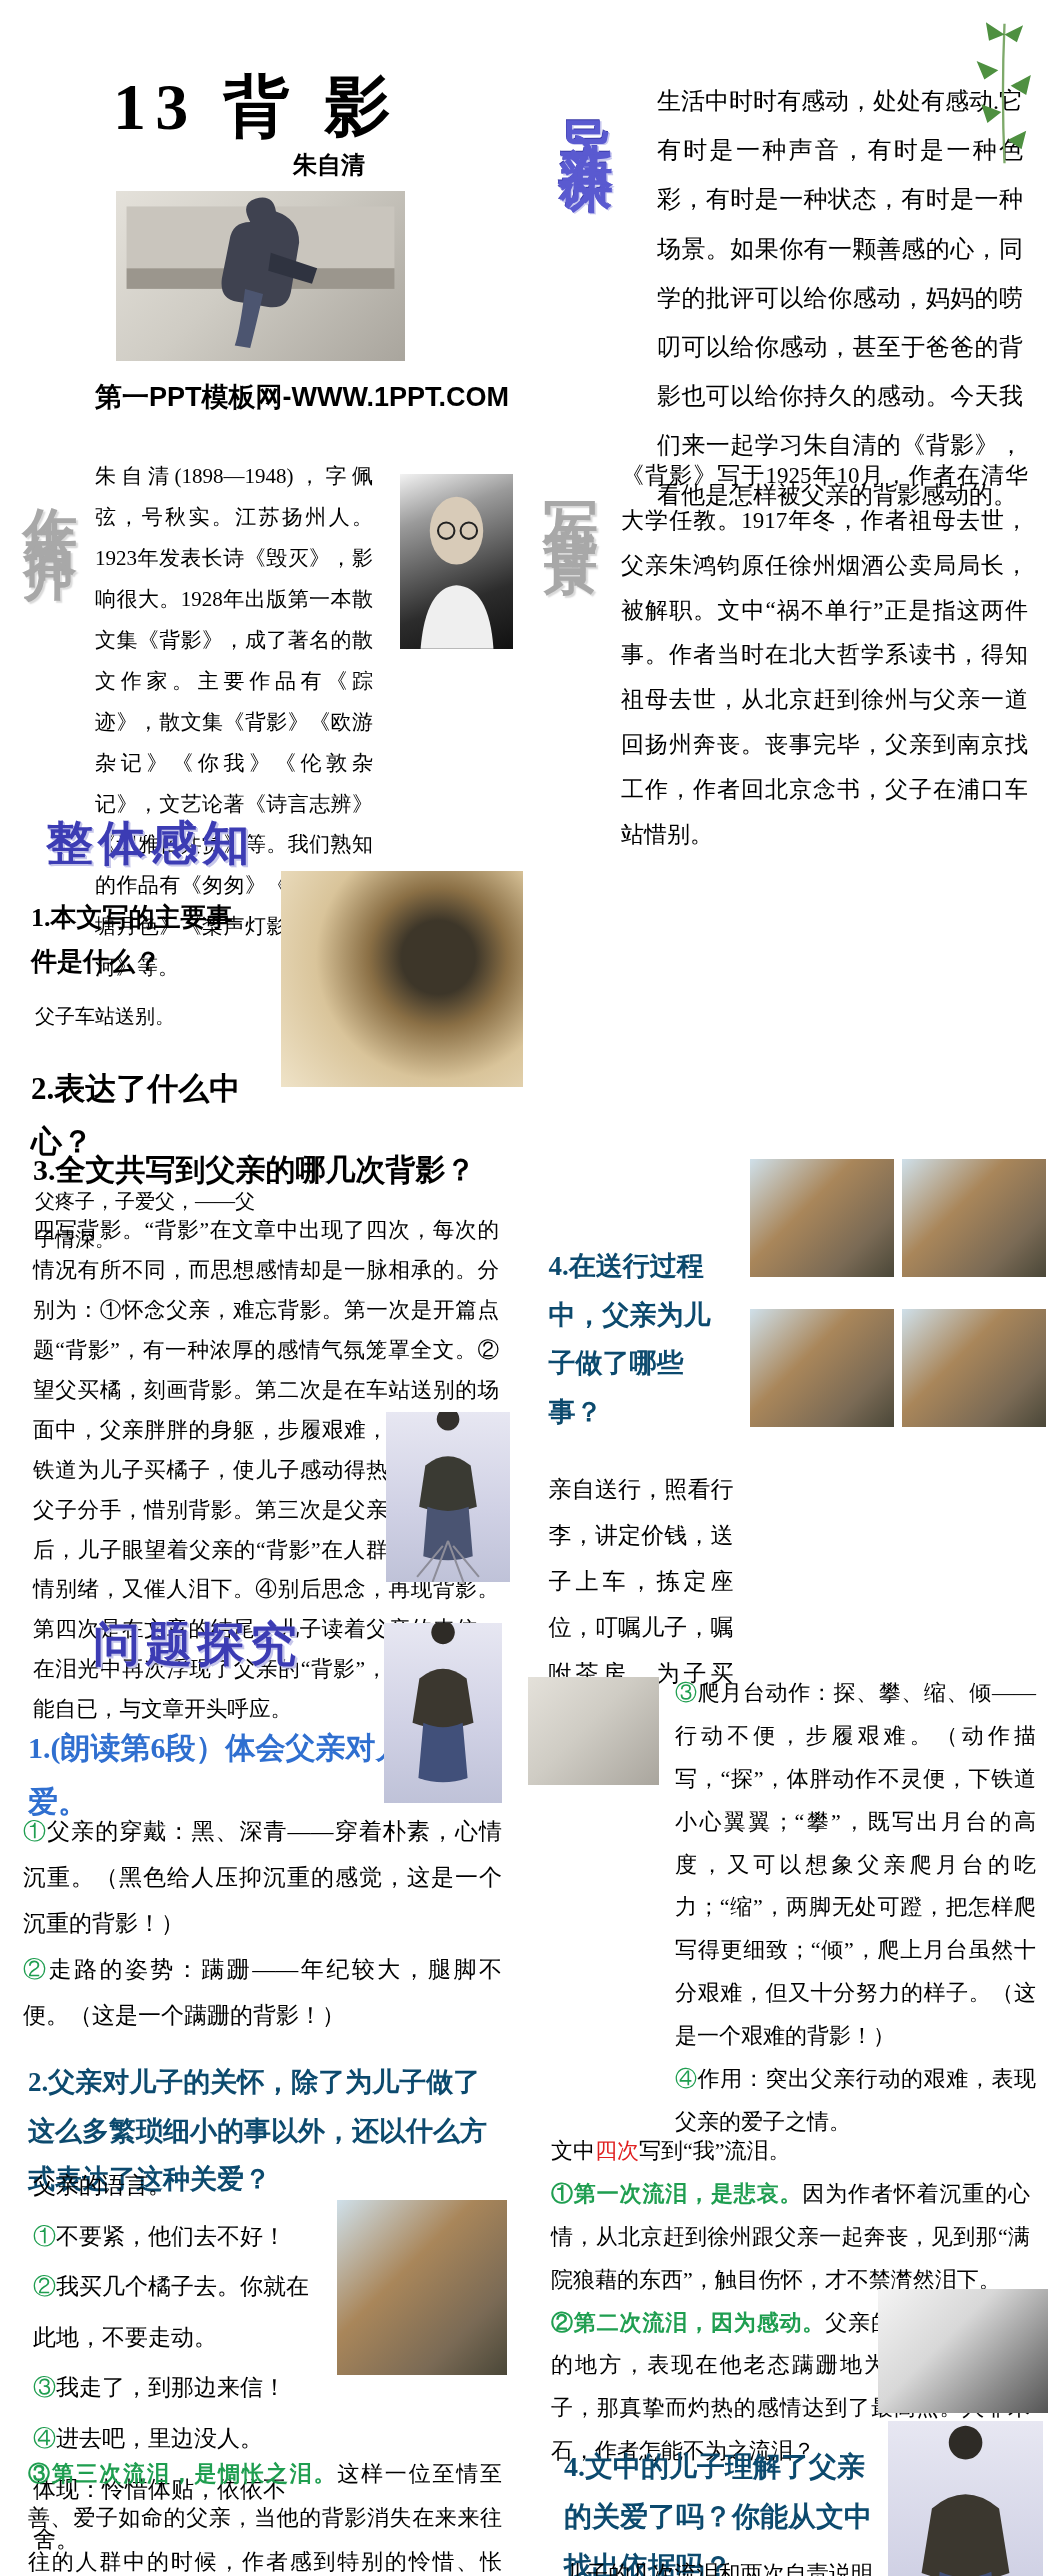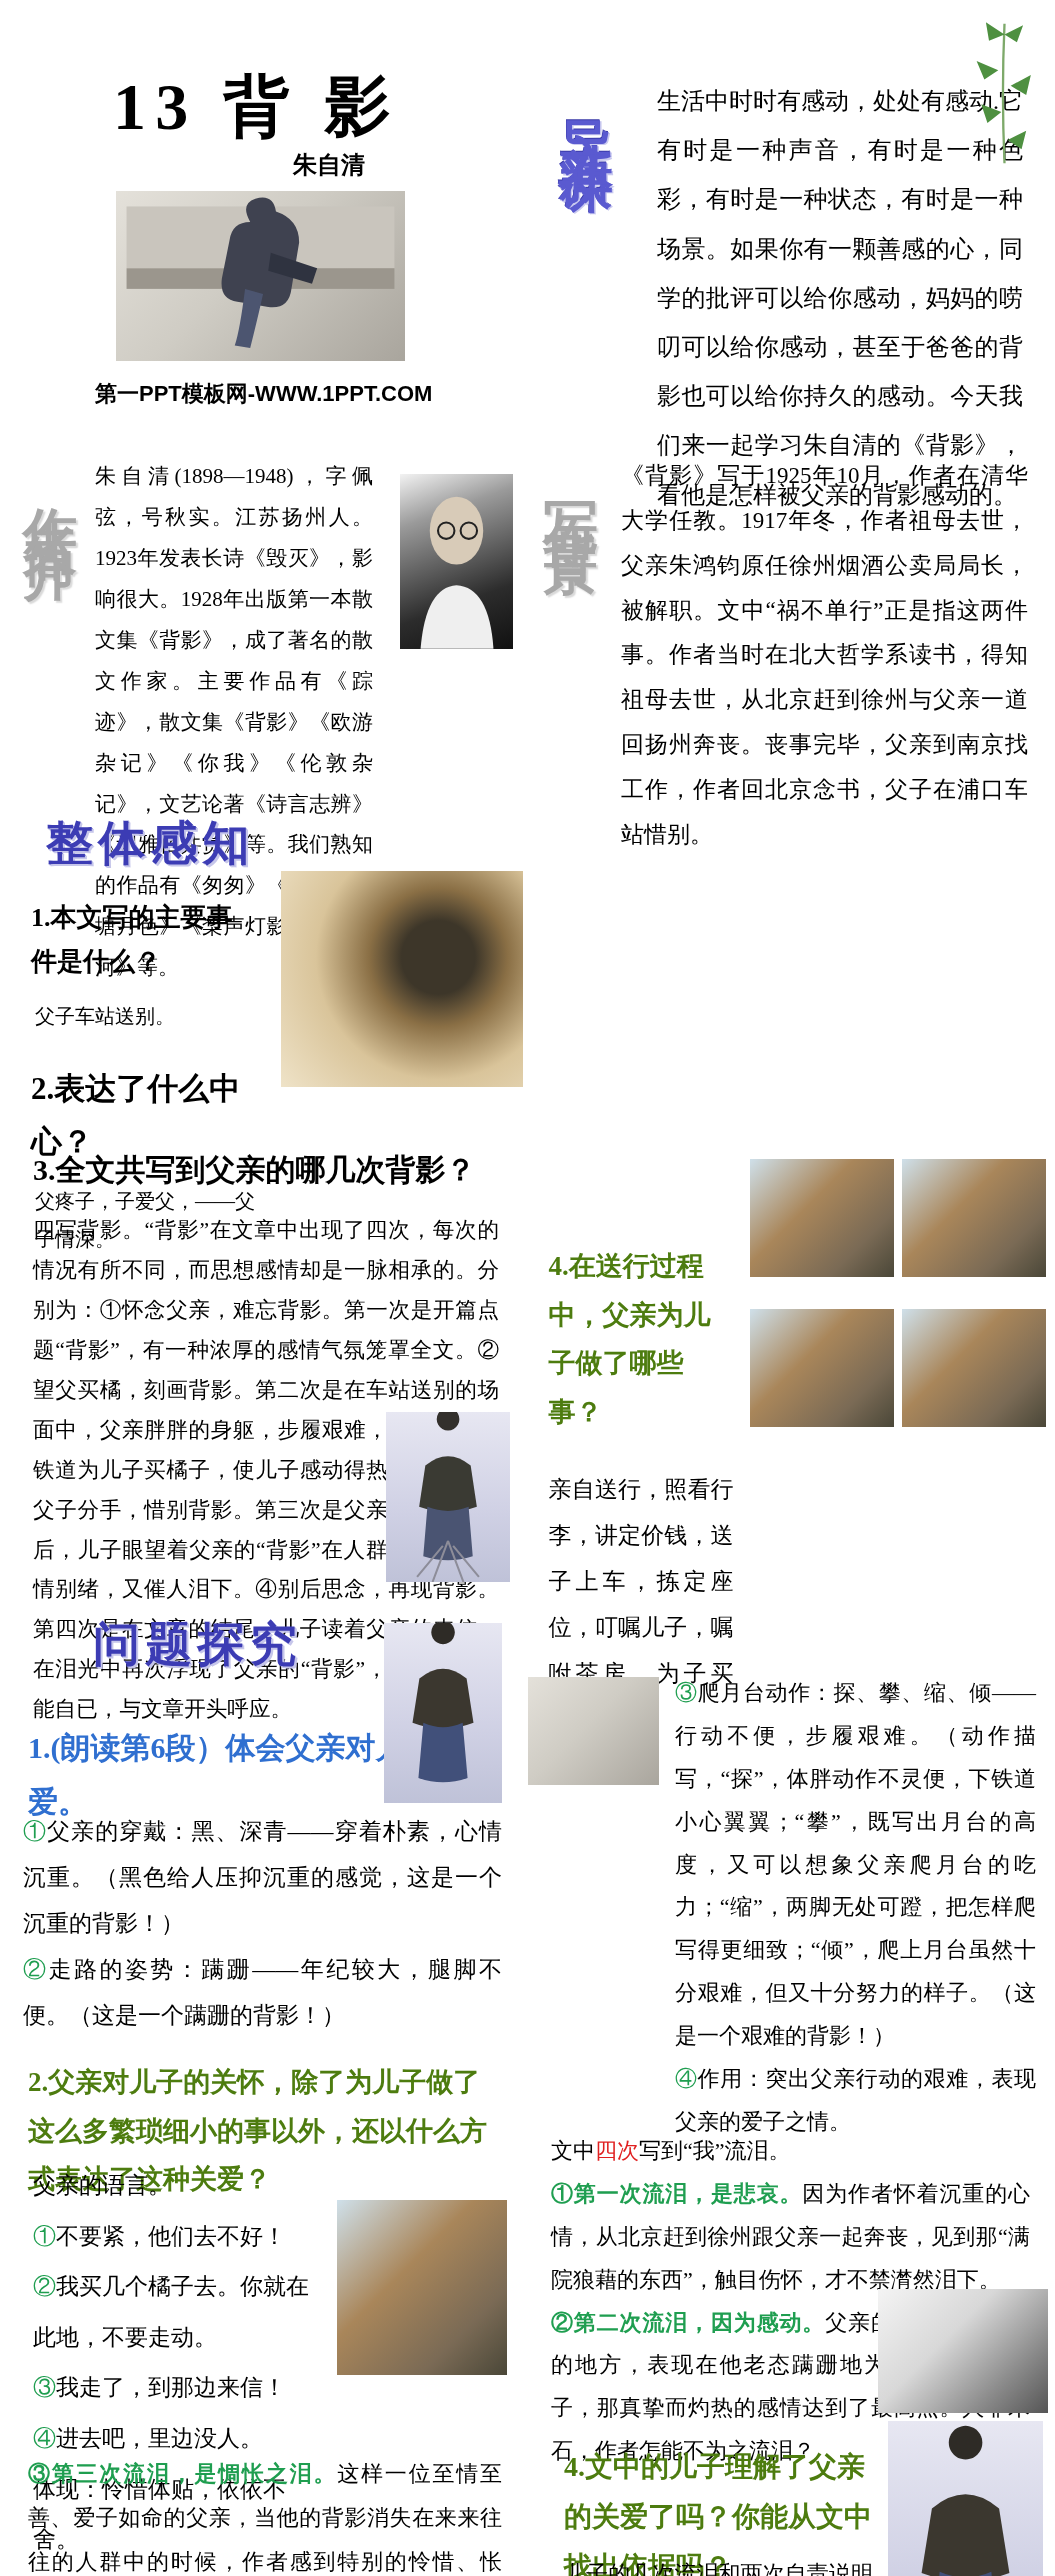--- a/index.html
+++ b/index.html
@@ -3,30 +3,30 @@
 <meta charset="utf-8">
 <style>
   html,body{margin:0;padding:0;background:#888;}
   .page{position:relative;width:1055px;height:3957px;background:#ffffff;
         font-family:"Liberation Serif","DejaVu Serif",serif;color:#000;overflow:hidden;}
   .row{display:flex;box-sizing:border-box;}
   .cell{position:relative;box-sizing:border-box;width:528px;flex:0 0 528px;}
   
   .slide-title{font-size:66px;font-weight:bold;letter-spacing:9.3px;}
   .sub-author{font-size:24px;font-weight:bold;}
-  .footer{font-size:22px;font-weight:bold;font-family:"Liberation Sans","DejaVu Sans",sans-serif;}
+  .footer{font-size:27px;font-weight:bold;font-family:"Liberation Sans","DejaVu Sans",sans-serif;}
   .vtitle{writing-mode:vertical-rl;text-orientation:upright;font-size:54px;font-weight:bold;
           letter-spacing:13.4px;line-height:1;}
   .vtitle.blue{color:#5a5ad0;text-shadow:1.5px 1.5px 0 #c9c9ef,-0.5px -0.5px 0 #3a3aa8;}
   .vtitle.gray{color:#a8a8a8;text-shadow:2.1px 2.1px 1.5px #d9d9d9;}
   .sect-title{font-size:47px;font-weight:bold;color:#3c3cb4;
               text-shadow:2.1px 2.1px 0 #c6c6ea,1px 1px 0 #8a8ad8;letter-spacing:5.2px;}
   .body-t{font-size:23px;line-height:2.05;text-align:justify;}
   .q-black{font-size:29px;font-weight:bold;line-height:1.7;}
-  .q-blue{font-size:28px;font-weight:bold;color:#4d7c0f;line-height:1.8;}
+  .q-blue{font-size:28px;font-weight:bold;color:#0c4a6e;line-height:1.8;}
   .ans{font-size:20px;line-height:1.9;}
   .green{color:#1f9e50;}
   .green-b{color:#1f9e50;font-weight:bold;}
   .red{color:#e02020;}
   .vocab-line{font-size:32px;font-weight:bold;letter-spacing:4.1px;line-height:1.75;}
   
   .ph{position:relative;overflow:hidden;}
   .ph.sketch{background:linear-gradient(135deg,#e4e1da 0%,#cfccc4 45%,#a9a59d 100%);}
   .ph.photo{background:linear-gradient(160deg,#f2f2f2 0%,#9a9a9a 25%,#2c2c2c 70%,#111 100%);}
   .ph.tan{background:radial-gradient(circle at 65% 40%,#3d3629 0 18%,#8a6f45 34%,#d9c49a 60%,#efe3c8 100%);}

